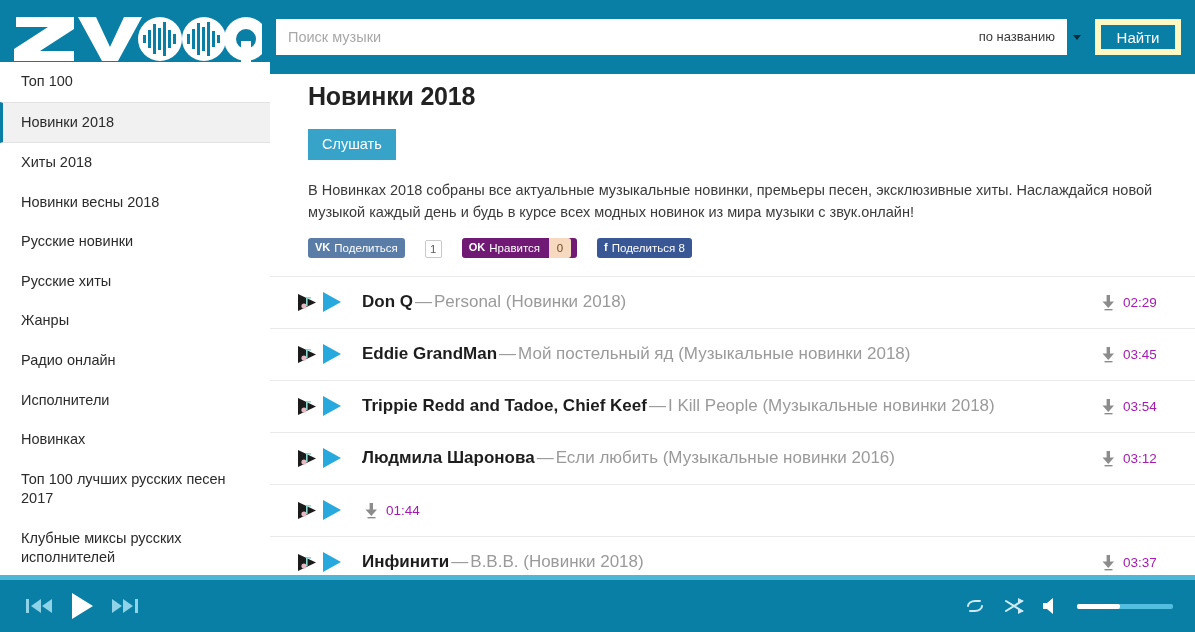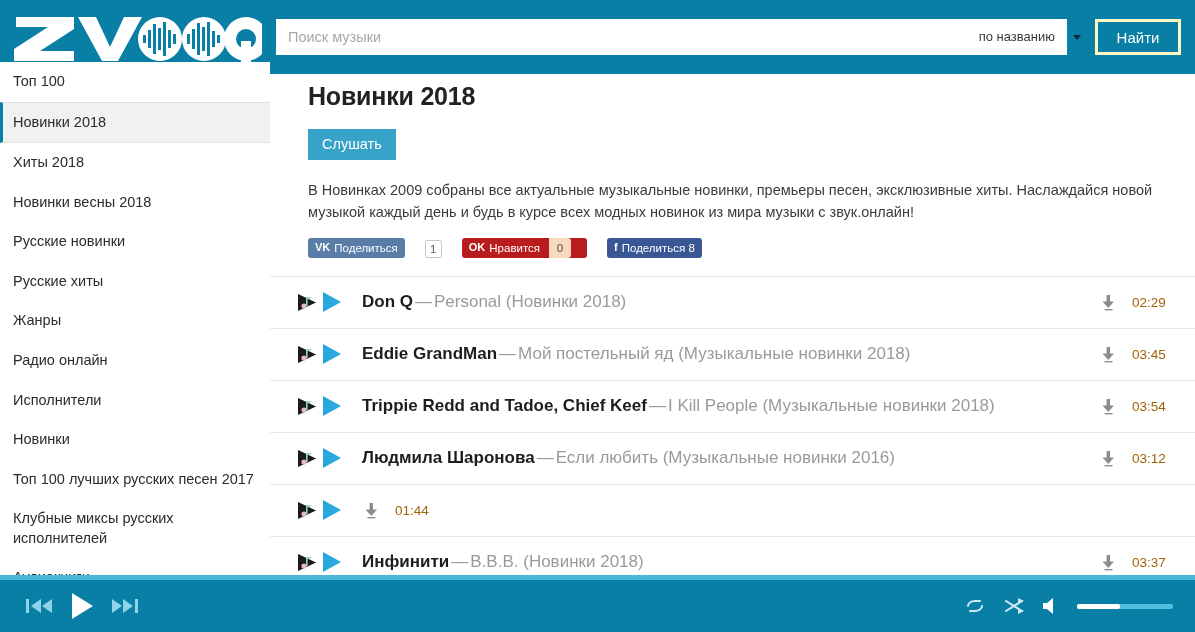--- a/index.html
+++ b/index.html
@@ -86,40 +86,40 @@
   .search-caret .tri {
     width: 0; height: 0;
     border-left: 4px solid transparent;
     border-right: 4px solid transparent;
     border-top: 5px solid #0b2b3a;
   }
 
   .search-btn {
     height: 36px;
     min-width: 86px;
-    border: 3px solid #fef9c3;
+    border: 6px solid #fef9c3;
     background: transparent;
     color: #ffffff;
     font-size: 15px;
     cursor: pointer;
     margin-left: 8px;
     font-family: "Liberation Sans", "DejaVu Sans", sans-serif;
   }
 
   
   .sidebar {
     position: absolute;
     top: 62px; left: 0;
     width: 270px;
     height: 570px;
     background: #ffffff;
     overflow: hidden;
   }
   .nav-item {
-    padding: 10px 14px 10px 10px;
+    padding: 10px 14px 10px 18px;
     font-size: 14.5px;
     color: #2b2b2b;
     cursor: pointer;
     line-height: 1.35;
     border-left: 3px solid transparent;
   }
   .nav-item.active {
     background: #f1f1f1;
     border-left: 3px solid #0a7fa6;
     border-top: 1px solid #e2e2e2;
@@ -176,21 +176,21 @@
     height: 20px;
     font-size: 11.5px;
     color: #ffffff;
     border-radius: 3px;
     padding: 0 7px;
     cursor: pointer;
     white-space: nowrap;
     gap: 4px;
   }
   .share-vk { background: #5a7da8; }
-  .share-ok { background: #b91c1c; padding-right: 16px; }
+  .share-ok { background: #701a75; padding-right: 6px; }
   .share-fb { background: #3a5795; }
   .share-icon { font-weight: bold; font-size: 11px; line-height: 1; }
   .share-count {
     background: #ffffff;
     color: #5c5c5c;
     border: 1px solid #c9c9c9;
     border-radius: 2px;
     font-size: 11.5px;
     height: 18px;
     min-width: 17px;
@@ -251,23 +251,23 @@
   .track-dash { color: #9a9a9a; padding: 0 2px; }
   .ico-download {
     width: 30px;
     display: flex;
     justify-content: center;
     cursor: pointer;
     flex: none;
   }
   .track-time {
     width: 52px;
-    text-align: center;
+    text-align: left;
     font-size: 13.5px;
-    color: #a16207;
+    color: #a21caf;
     flex: none;
   }
 
   
   .player {
     position: absolute;
     left: 0; bottom: 0;
     width: 1195px;
     height: 57px;
     background: #0a7fa6;
@@ -353,33 +353,33 @@
 <div class="sidebar" id="sidebar">
     <div class="nav-item">Топ 100</div>
     <div class="nav-item active">Новинки 2018</div>
     <div class="nav-item">Хиты 2018</div>
     <div class="nav-item">Новинки весны 2018</div>
     <div class="nav-item">Русские новинки</div>
     <div class="nav-item">Русские хиты</div>
     <div class="nav-item">Жанры</div>
     <div class="nav-item">Радио онлайн</div>
     <div class="nav-item">Исполнители</div>
-    <div class="nav-item">Новинки</div>
+    <div class="nav-item">Новинках</div>
     <div class="nav-item">Топ 100 лучших русских песен 2017</div>
     <div class="nav-item">Клубные миксы русских исполнителей</div>
     <div class="nav-item">Аудиокниги</div>
   </div>
 
 <div class="main">
 
   <div class="page-title">Новинки 2018</div>
 
   <button class="listen-btn">Слушать</button>
 
-  <div class="description">В Новинках 2009 собраны все актуальные музыкальные новинки, премьеры песен, эксклюзивные хиты. Наслаждайся новой музыкой каждый день и будь в курсе всех модных новинок из мира музыки с звук.онлайн!</div>
+  <div class="description">В Новинках 2018 собраны все актуальные музыкальные новинки, премьеры песен, эксклюзивные хиты. Наслаждайся новой музыкой каждый день и будь в курсе всех модных новинок из мира музыки с звук.онлайн!</div>
 
   <div class="share-row">
 
     <div class="share-btn share-vk">
       <span class="share-icon">VK</span>
       <span>Поделиться</span>
     </div>
     <div class="share-count">1</div>
 
     <div class="share-btn share-ok">

